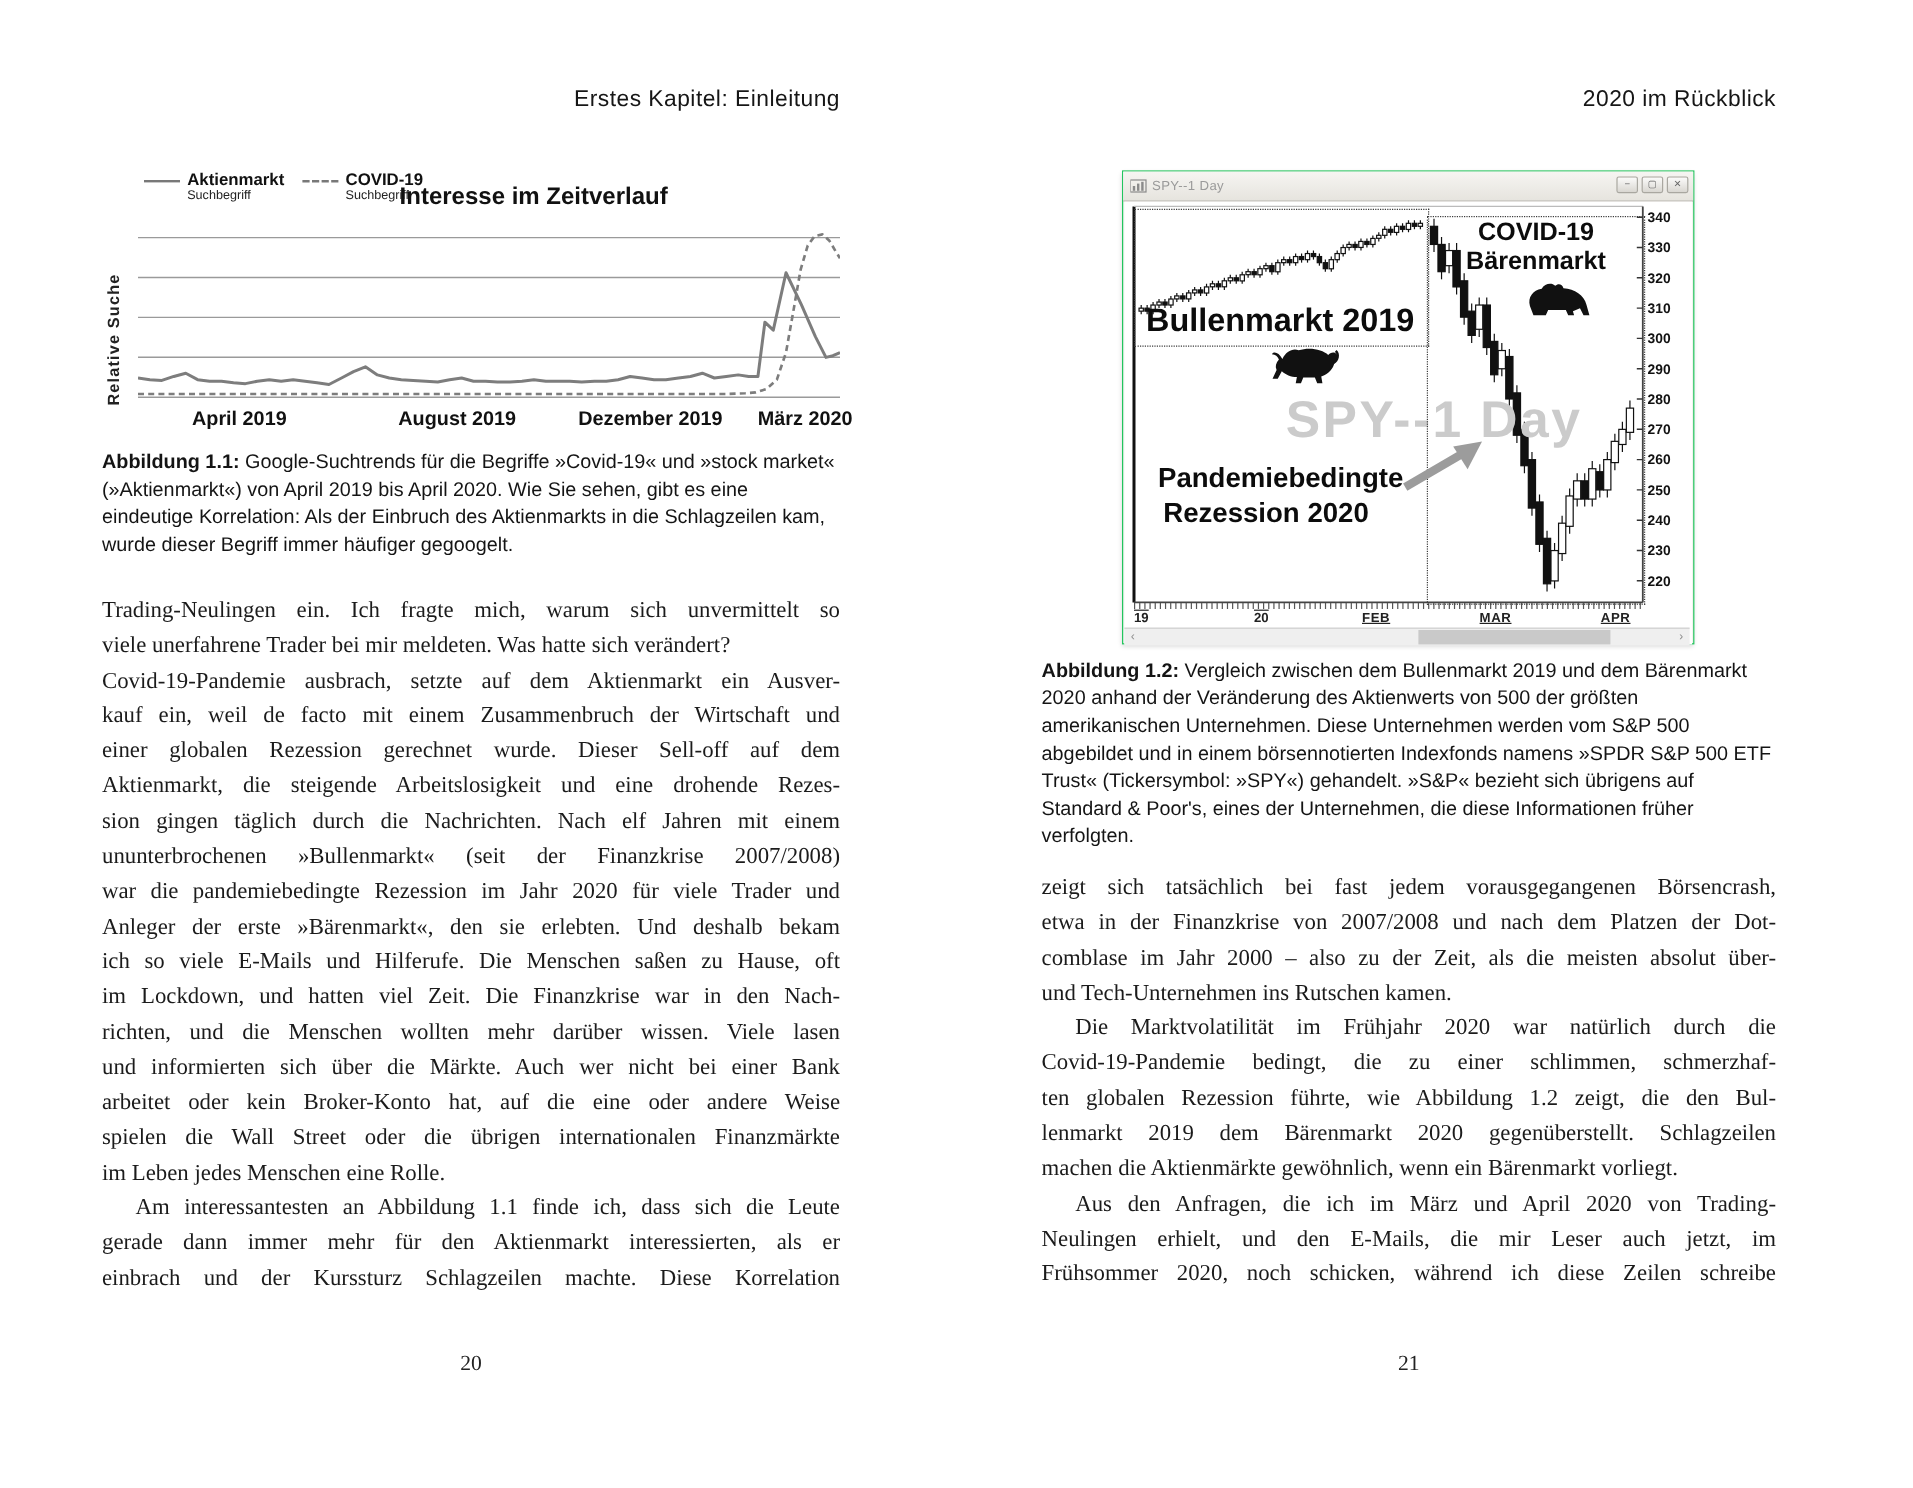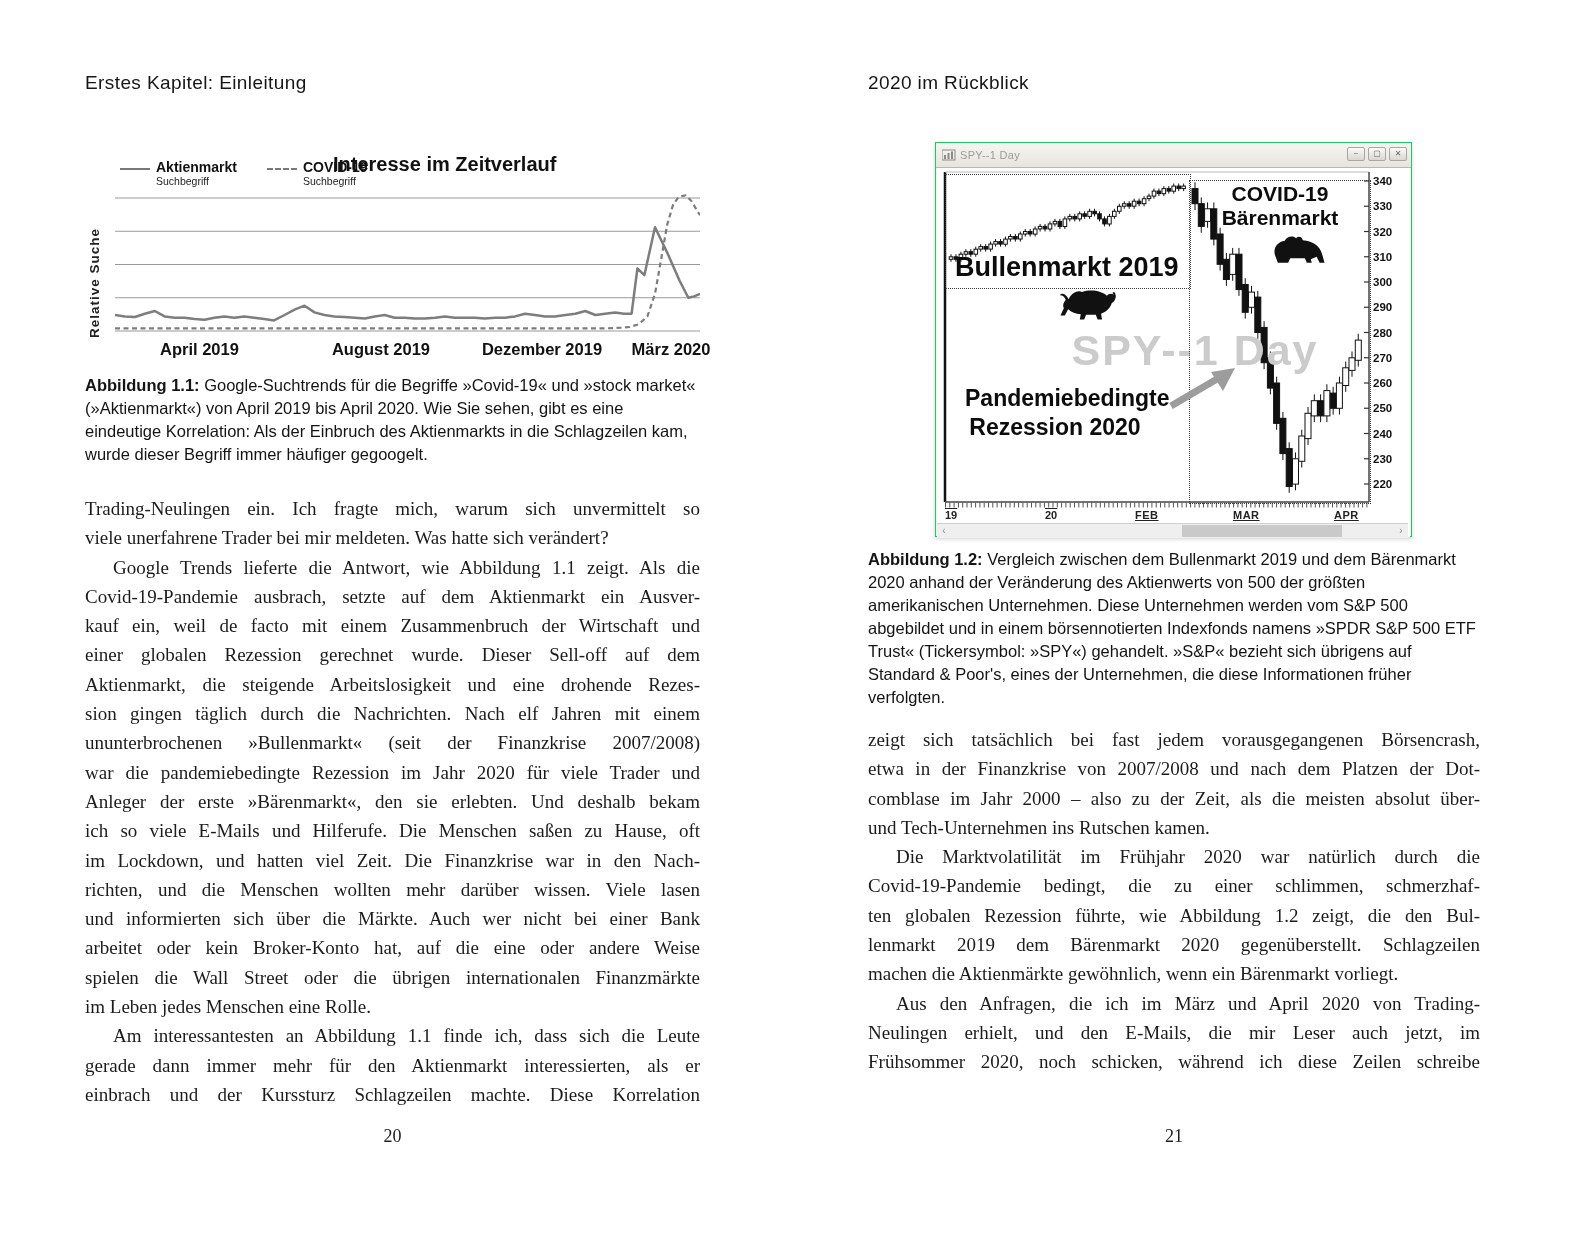--- a/index.html
+++ b/index.html
@@ -1,35 +1,35 @@
 <!DOCTYPE html>
 <html><head>
 <meta charset="utf-8">
 <style>
   html,body{margin:0;padding:0;background:#ffffff;}
   #canvas{position:relative;width:1594px;height:1240px;background:#ffffff;overflow:hidden;
           font-family:"Liberation Sans",sans-serif;color:#111;}
   .col{position:absolute;top:0;}
   #col-left{left:85px;width:615px;height:1240px;}
   #col-right{left:868px;width:612px;height:1240px;}
-  .runhead{position:absolute;top:72px;left:0;right:0;text-align:left;font-size:19px;
+  .runhead{position:absolute;top:72px;left:0;right:0;text-align:right;font-size:19px;
            letter-spacing:.4px;color:#161616;}
   .pagenum{position:absolute;top:1126px;left:0;right:0;text-align:center;
            font-family:"Liberation Serif",serif;font-size:18px;color:#222;}
   
   .bodytext{position:absolute;left:0;font-family:"Liberation Serif",serif;font-size:19px;color:#1b1b1b;}
   .bl{height:29.3px;line-height:29.3px;overflow:hidden;text-align:justify;text-align-last:justify;}
   .bl.end{text-align-last:left;}
   .bl.ind{text-indent:28px;}
   
   .caption{position:absolute;left:0;font-size:16.5px;line-height:23px;color:#141414;}
   .caption b{font-weight:700;}
   
   #fig1{position:absolute;top:140px;left:0;width:615px;height:225px;}
-  #fig1 .legend{position:absolute;top:20px;left:35px;display:flex;gap:30px;}
+  #fig1 .legend{position:absolute;top:2px;left:35px;display:flex;gap:15px;}
   .leg-item{display:flex;align-items:flex-start;gap:6px;}
   .leg-swatch{width:30px;margin-top:8px;}
   .leg-solid{border-top:2.6px solid #787878;}
   .leg-dash{border-top:2.6px dashed #787878;}
   .leg-label{font-weight:700;font-size:14px;line-height:15px;}
   .leg-sub{font-weight:400;font-size:10.5px;color:#222;}
   #fig1 .charttitle{position:absolute;top:13px;left:248px;font-weight:700;font-size:20px;}
   #fig1 .ylab{position:absolute;left:2px;top:58px;height:140px;writing-mode:vertical-rl;
               transform:rotate(180deg);font-weight:700;font-size:13.5px;letter-spacing:1px;color:#222;}
   #trendsvg{position:absolute;left:30px;top:45px;}
@@ -115,21 +115,20 @@
       </div>
     </div>
 
     <div class="caption" style="top:374px;width:615px">
       <b>Abbildung 1.1:</b><span> Google-Suchtrends für die Begriffe »Covid-19« und »stock market« (»Aktienmarkt«) von April 2019 bis April 2020. Wie Sie sehen, gibt es eine eindeutige Korrelation: Als der Einbruch des Aktienmarkts in die Schlagzeilen kam, wurde dieser Begriff immer häufiger gegoogelt.</span>
     </div>
 
     <div class="bodytext" style="top:494px;width:615px">
         <div class="bl">Trading-Neulingen ein. Ich fragte mich, warum sich unvermittelt so</div>
         <div class="bl end">viele unerfahrene Trader bei mir meldeten. Was hatte sich verändert?</div>
-        <div class="bl ind">Google Trends lieferte die Antwort, wie Abbildung 1.1 zeigt. Als die</div>
         <div class="bl">Covid-19-Pandemie ausbrach, setzte auf dem Aktienmarkt ein Ausver-</div>
         <div class="bl">kauf ein, weil de facto mit einem Zusammenbruch der Wirtschaft und</div>
         <div class="bl">einer globalen Rezession gerechnet wurde. Dieser Sell-off auf dem</div>
         <div class="bl">Aktienmarkt, die steigende Arbeitslosigkeit und eine drohende Rezes-</div>
         <div class="bl">sion gingen täglich durch die Nachrichten. Nach elf Jahren mit einem</div>
         <div class="bl">ununterbrochenen »Bullenmarkt« (seit der Finanzkrise 2007/2008)</div>
         <div class="bl">war die pandemiebedingte Rezession im Jahr 2020 für viele Trader und</div>
         <div class="bl">Anleger der erste »Bärenmarkt«, den sie erlebten. Und deshalb bekam</div>
         <div class="bl">ich so viele E-Mails und Hilferufe. Die Menschen saßen zu Hause, oft</div>
         <div class="bl">im Lockdown, und hatten viel Zeit. Die Finanzkrise war in den Nach-</div>

